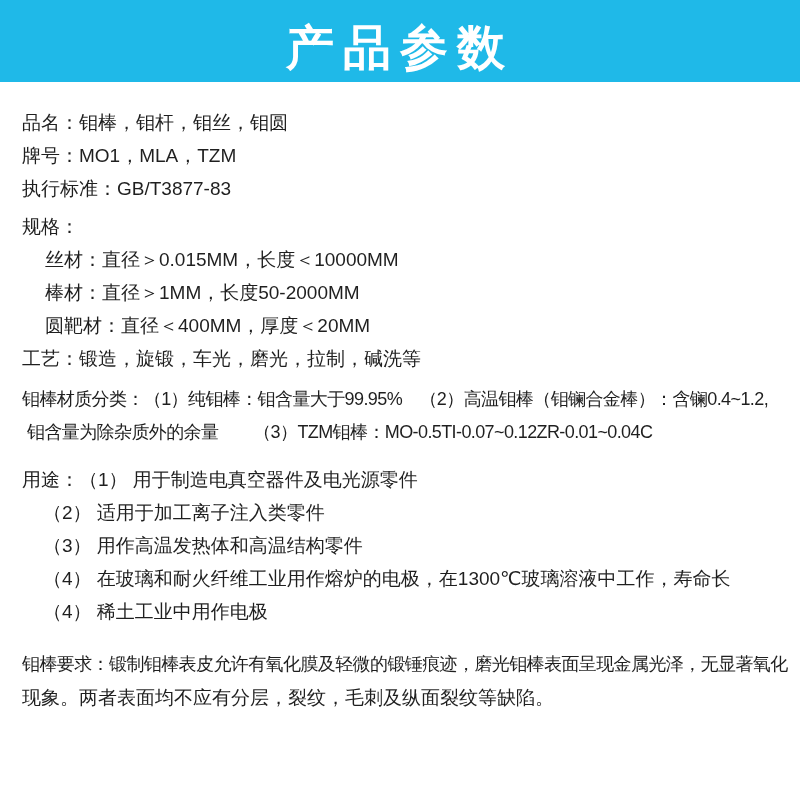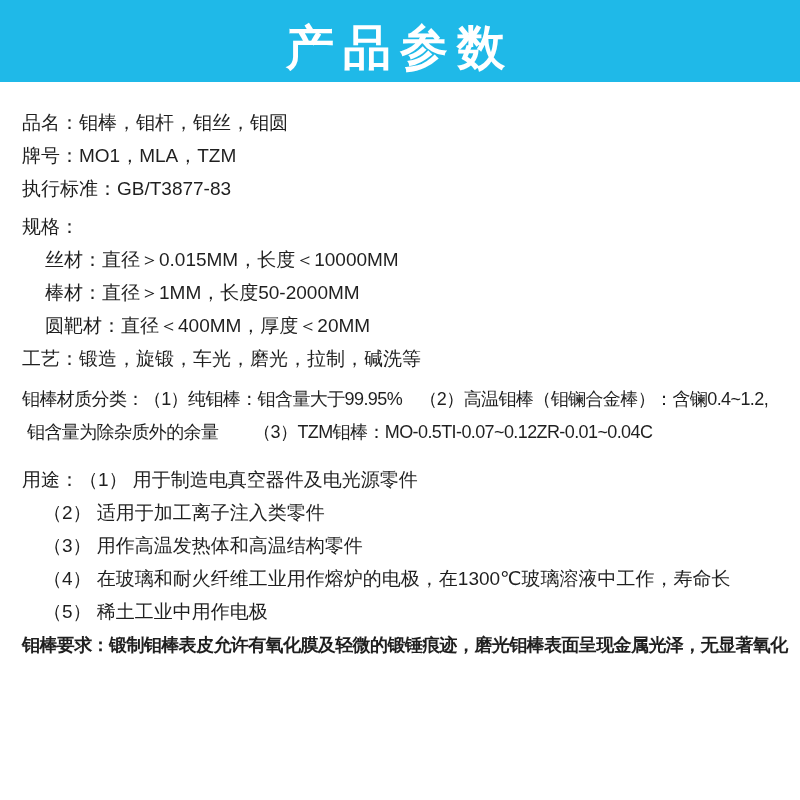--- a/index.html
+++ b/index.html
@@ -37,21 +37,21 @@
     white-space: nowrap;
     font-weight: 500;
   }
   .ind-0 { padding-left: 5px; }
   .ind-1 { padding-left: 23px; }
   .ind-2 { padding-left: 21px; }
   .tight { font-size: 18px; letter-spacing: -0.6px; }
   .mt-2 { margin-top: 14px; }
   .mt-4 { margin-top: 8px; }
   .mt-5 { margin-top: 5px; }
-  .mt-7 { margin-top: 1px; font-weight: bold; }
+  .mt-7 { margin-top: 20px; }
 </style>
 </head>
 <body>
 
 <header class="banner">
   <h1>产品参数</h1>
 </header>
 
 <main class="content">
   <div class="line">品名：钼棒，钼杆，钼丝，钼圆</div>
@@ -61,15 +61,16 @@
   <div class="line ind-1">丝材：直径＞0.015MM，长度＜10000MM</div>
   <div class="line ind-1">棒材：直径＞1MM，长度50-2000MM</div>
   <div class="line ind-1">圆靶材：直径＜400MM，厚度＜20MM</div>
   <div class="line">工艺：锻造，旋锻，车光，磨光，拉制，碱洗等</div>
   <div class="line mt-4 tight">钼棒材质分类：（1）纯钼棒：钼含量大于99.95%　（2）高温钼棒（钼镧合金棒）：含镧0.4~1.2,</div>
   <div class="line ind-0 tight">钼含量为除杂质外的余量　　（3）TZM钼棒：MO-0.5TI-0.07~0.12ZR-0.01~0.04C</div>
   <div class="line mt-2">用途：（1） 用于制造电真空器件及电光源零件</div>
   <div class="line ind-2">（2） 适用于加工离子注入类零件</div>
   <div class="line ind-2">（3） 用作高温发热体和高温结构零件</div>
   <div class="line ind-2">（4） 在玻璃和耐火纤维工业用作熔炉的电极，在1300℃玻璃溶液中工作，寿命长</div>
-  <div class="line ind-2">（5） 稀土工业中用作电极</div>
+  <div class="line ind-2">（4） 稀土工业中用作电极</div>
   <div class="line mt-7 tight">钼棒要求：锻制钼棒表皮允许有氧化膜及轻微的锻锤痕迹，磨光钼棒表面呈现金属光泽，无显著氧化</div>
+  <div class="line">现象。两者表面均不应有分层，裂纹，毛刺及纵面裂纹等缺陷。</div>
 </main>
 
 </body></html>

